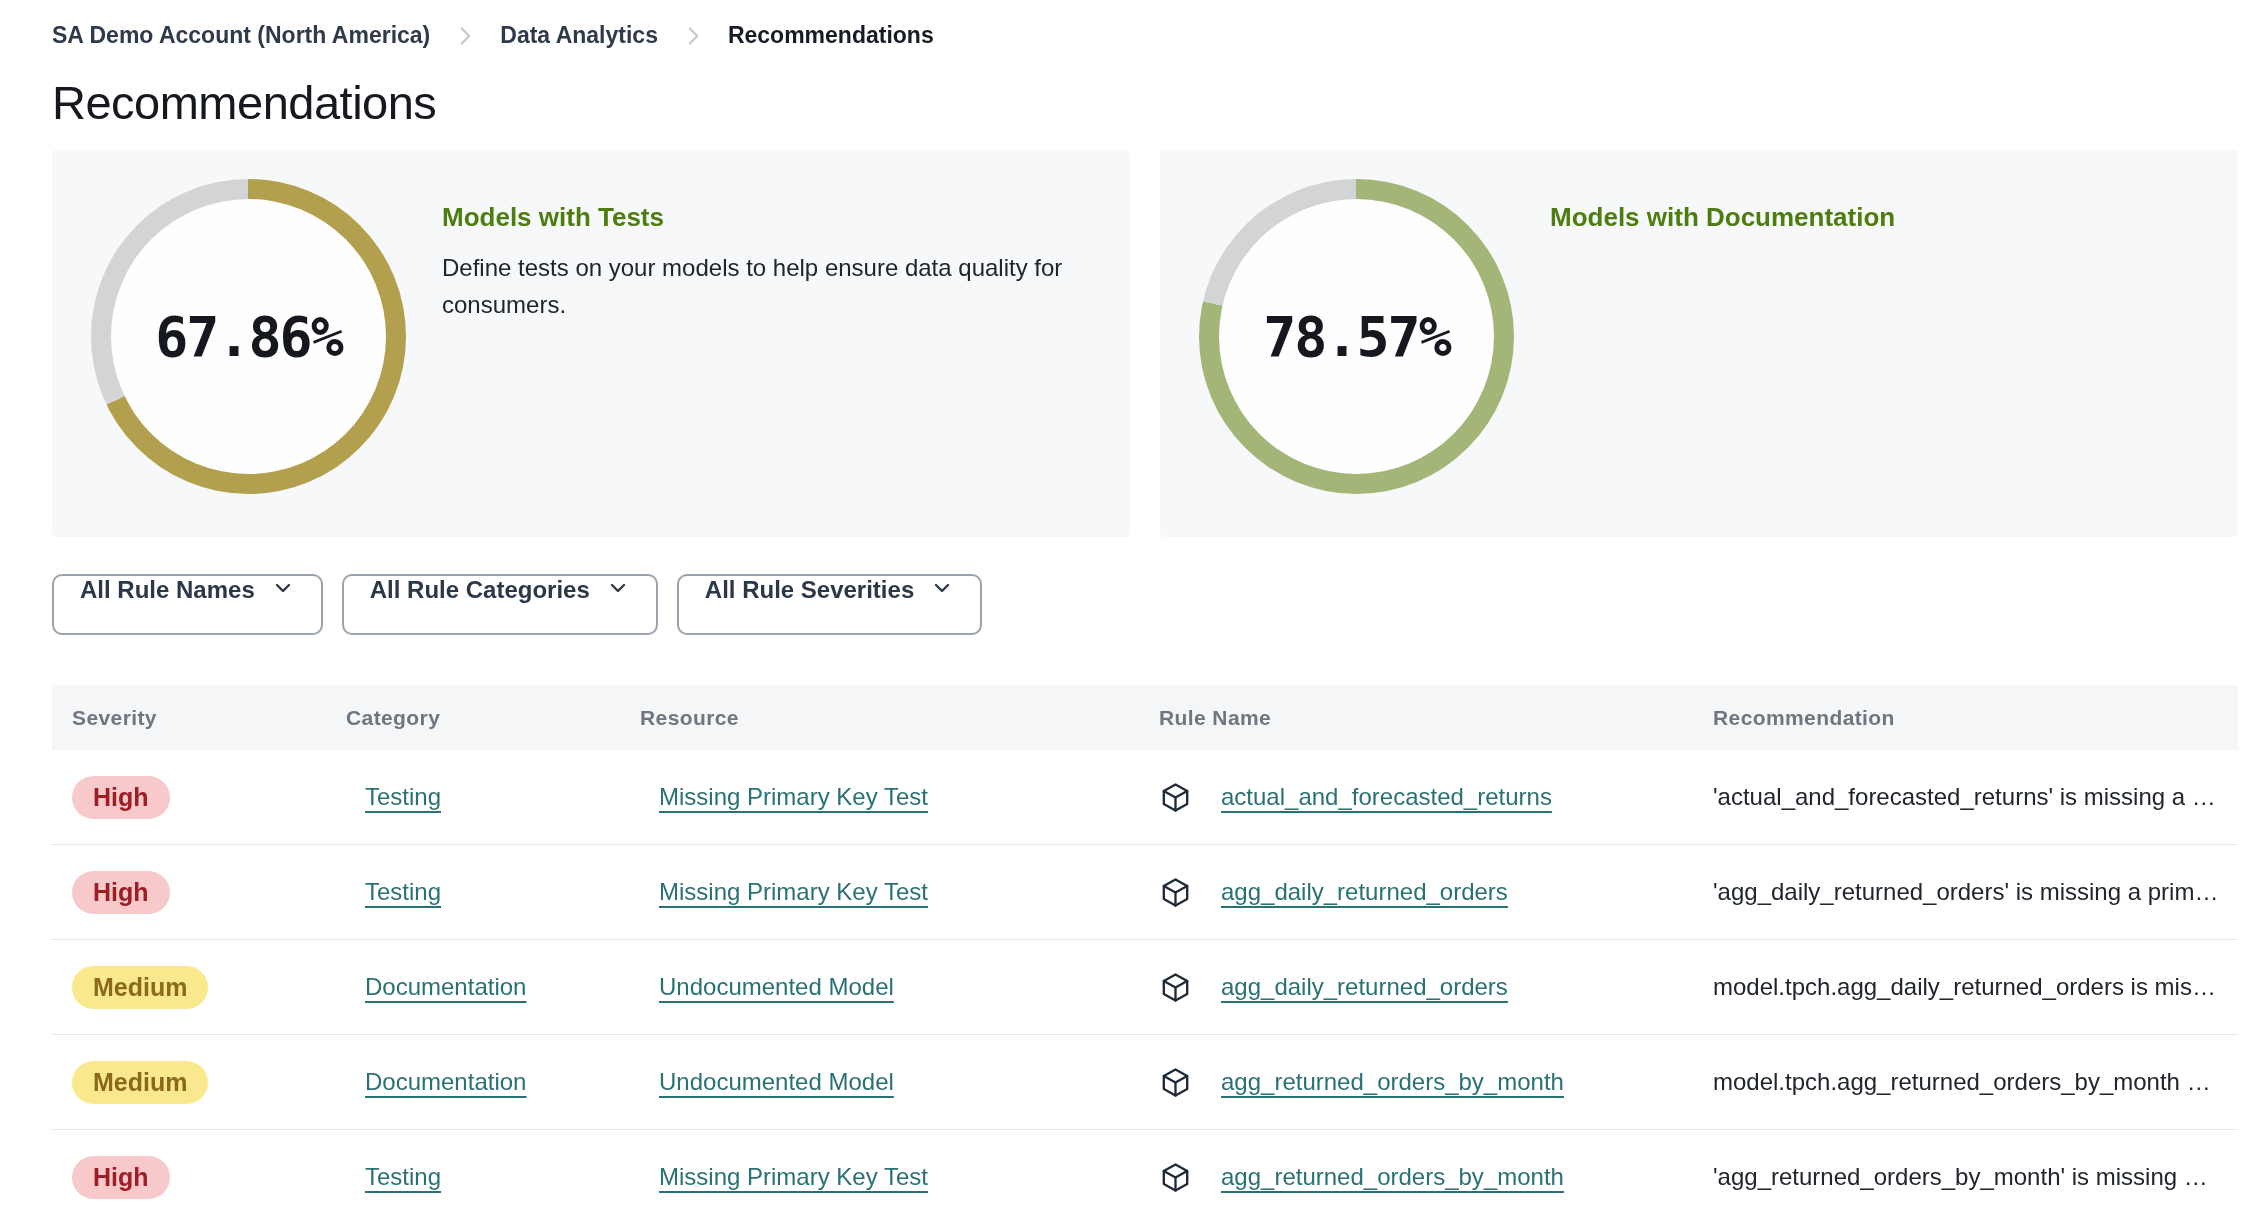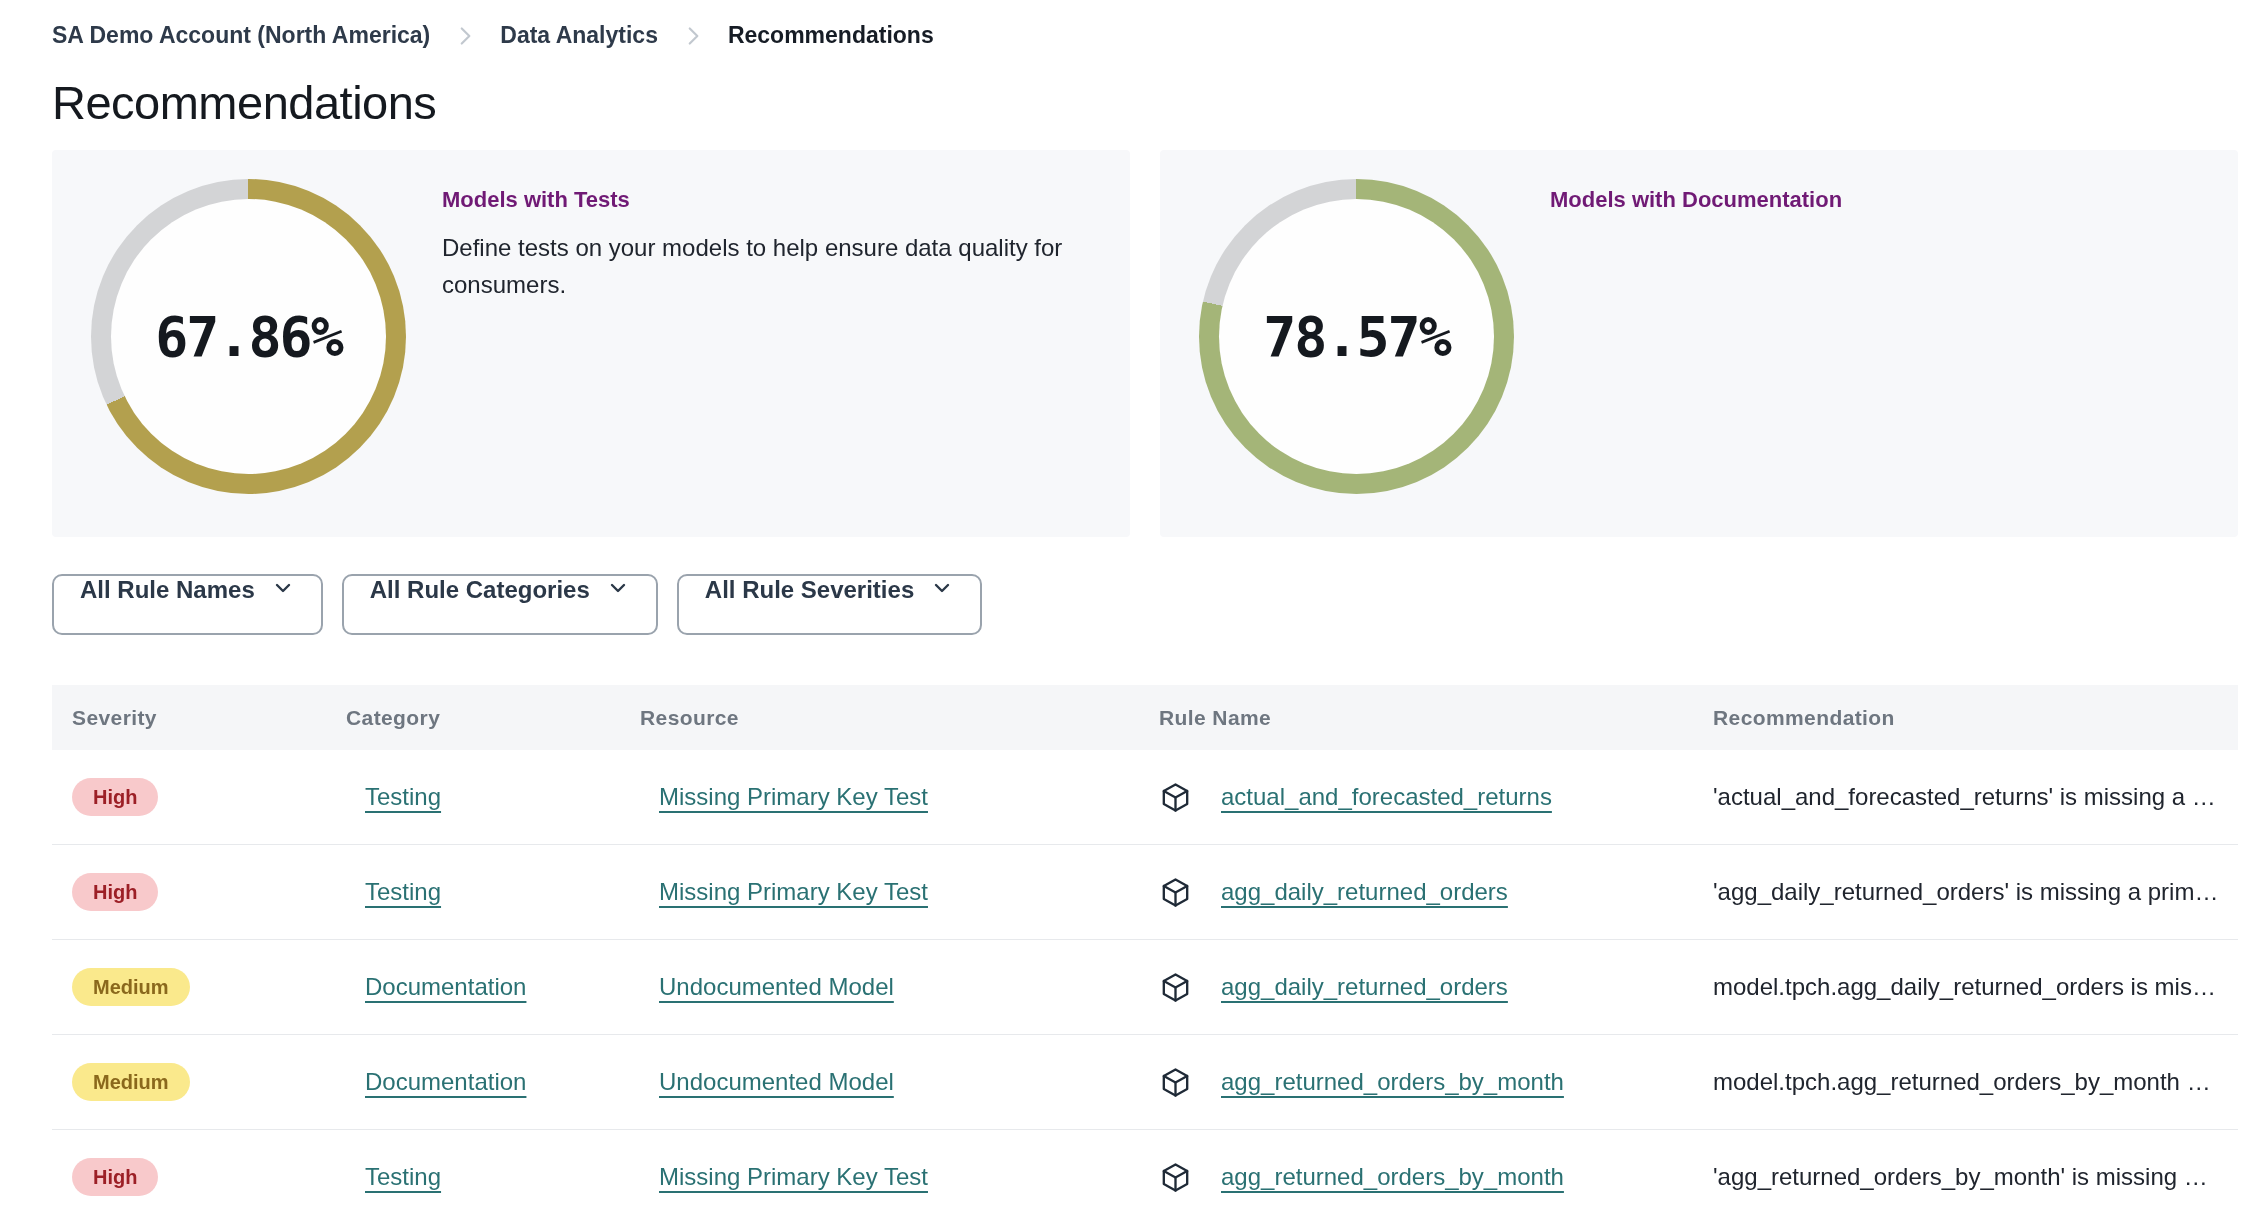--- a/index.html
+++ b/index.html
@@ -27,40 +27,40 @@
   
   .page-title{margin:26px 0 20px 0;font-size:47px;font-weight:500;color:#15191f;letter-spacing:-0.5px;}
 
   
   .cards{display:flex;gap:30px;}
   .card{flex:1 1 0;height:387px;background:var(--card-bg);border-radius:4px;display:flex;align-items:flex-start;}
   .donut{width:315px;height:315px;border-radius:50%;margin:29px 0 0 39px;position:relative;flex:0 0 auto;}
   .donut-hole{position:absolute;inset:20px;background:#fefefe;border-radius:50%;display:flex;align-items:center;justify-content:center;}
   .donut-pct{font-family:"DejaVu Sans Mono", monospace;font-size:55px;font-weight:600;color:#15191f;letter-spacing:-2px;}
   .card-text{margin:37px 0 0 36px;max-width:660px;}
-  .card-title{font-size:22px;font-weight:700;color:#701a75;margin:0 0 16px 0;}
+  .card-title{font-size:26px;font-weight:700;color:#4d7c0f;margin:15px 0 16px 0;}
   .card-desc{font-size:24px;line-height:37px;color:#20252e;max-width:640px;}
 
   
   .list-header{display:flex;align-items:center;justify-content:space-between;margin-top:37px;padding-right:16px;}
   .list-count{font-size:37px;font-weight:600;color:#15191f;letter-spacing:-0.5px;}
   .filters{display:flex;gap:19px;}
   .filter-btn{
     height:61px;padding:0 26px;background:#fff;border:2px solid #9aa3ad;border-radius:10px;
     display:flex;align-items:flex-start;gap:16px;font-size:24px;font-weight:600;color:#2b3848;
     font-family:"Liberation Sans", sans-serif;cursor:pointer;white-space:nowrap;
   }
   .filter-btn svg{width:24px;height:24px;stroke:#2b3848;stroke-width:2.4;fill:none;stroke-linecap:round;stroke-linejoin:round;}
 
   
   .table{margin-top:50px;}
   .thead,.trow{display:grid;grid-template-columns:274px 294px 519px 554px 1fr;align-items:center;padding-left:20px;}
   .thead{height:65px;background:#f5f6f8;font-size:21px;font-weight:700;color:#6e7680;letter-spacing:0.4px;}
   .trow{height:95px;background:#fff;border-bottom:1px solid #e7e9ec;font-size:24px;}
-  .badge{display:inline-flex;align-items:center;padding:9px 21px;border-radius:999px;font-size:20px;font-weight:700;line-height:1;width:max-content;}
+  .badge{display:inline-flex;align-items:center;padding:9px 21px;border-radius:999px;font-size:25px;font-weight:700;line-height:1;width:max-content;}
   .badge-high{background:var(--high-bg,#f8c9cb);color:var(--high-text,#9c1f26);}
   .badge-medium{background:var(--medium-bg,#fae98c);color:var(--medium-text,#8a681c);}
   .tlink{color:var(--link);text-decoration:underline;text-underline-offset:6px;text-decoration-thickness:2px;cursor:pointer;width:max-content;margin-left:19px;}
   .resource-cell{display:flex;align-items:center;gap:10px;min-width:0;}
   .cube{width:33px;height:33px;flex:0 0 auto;stroke:#1f2a37;stroke-width:1.7;fill:none;stroke-linecap:round;stroke-linejoin:round;}
   .rec-cell{white-space:nowrap;overflow:hidden;color:#20252e;padding-right:20px;}
 </style>
 </head>
 <body>
 

